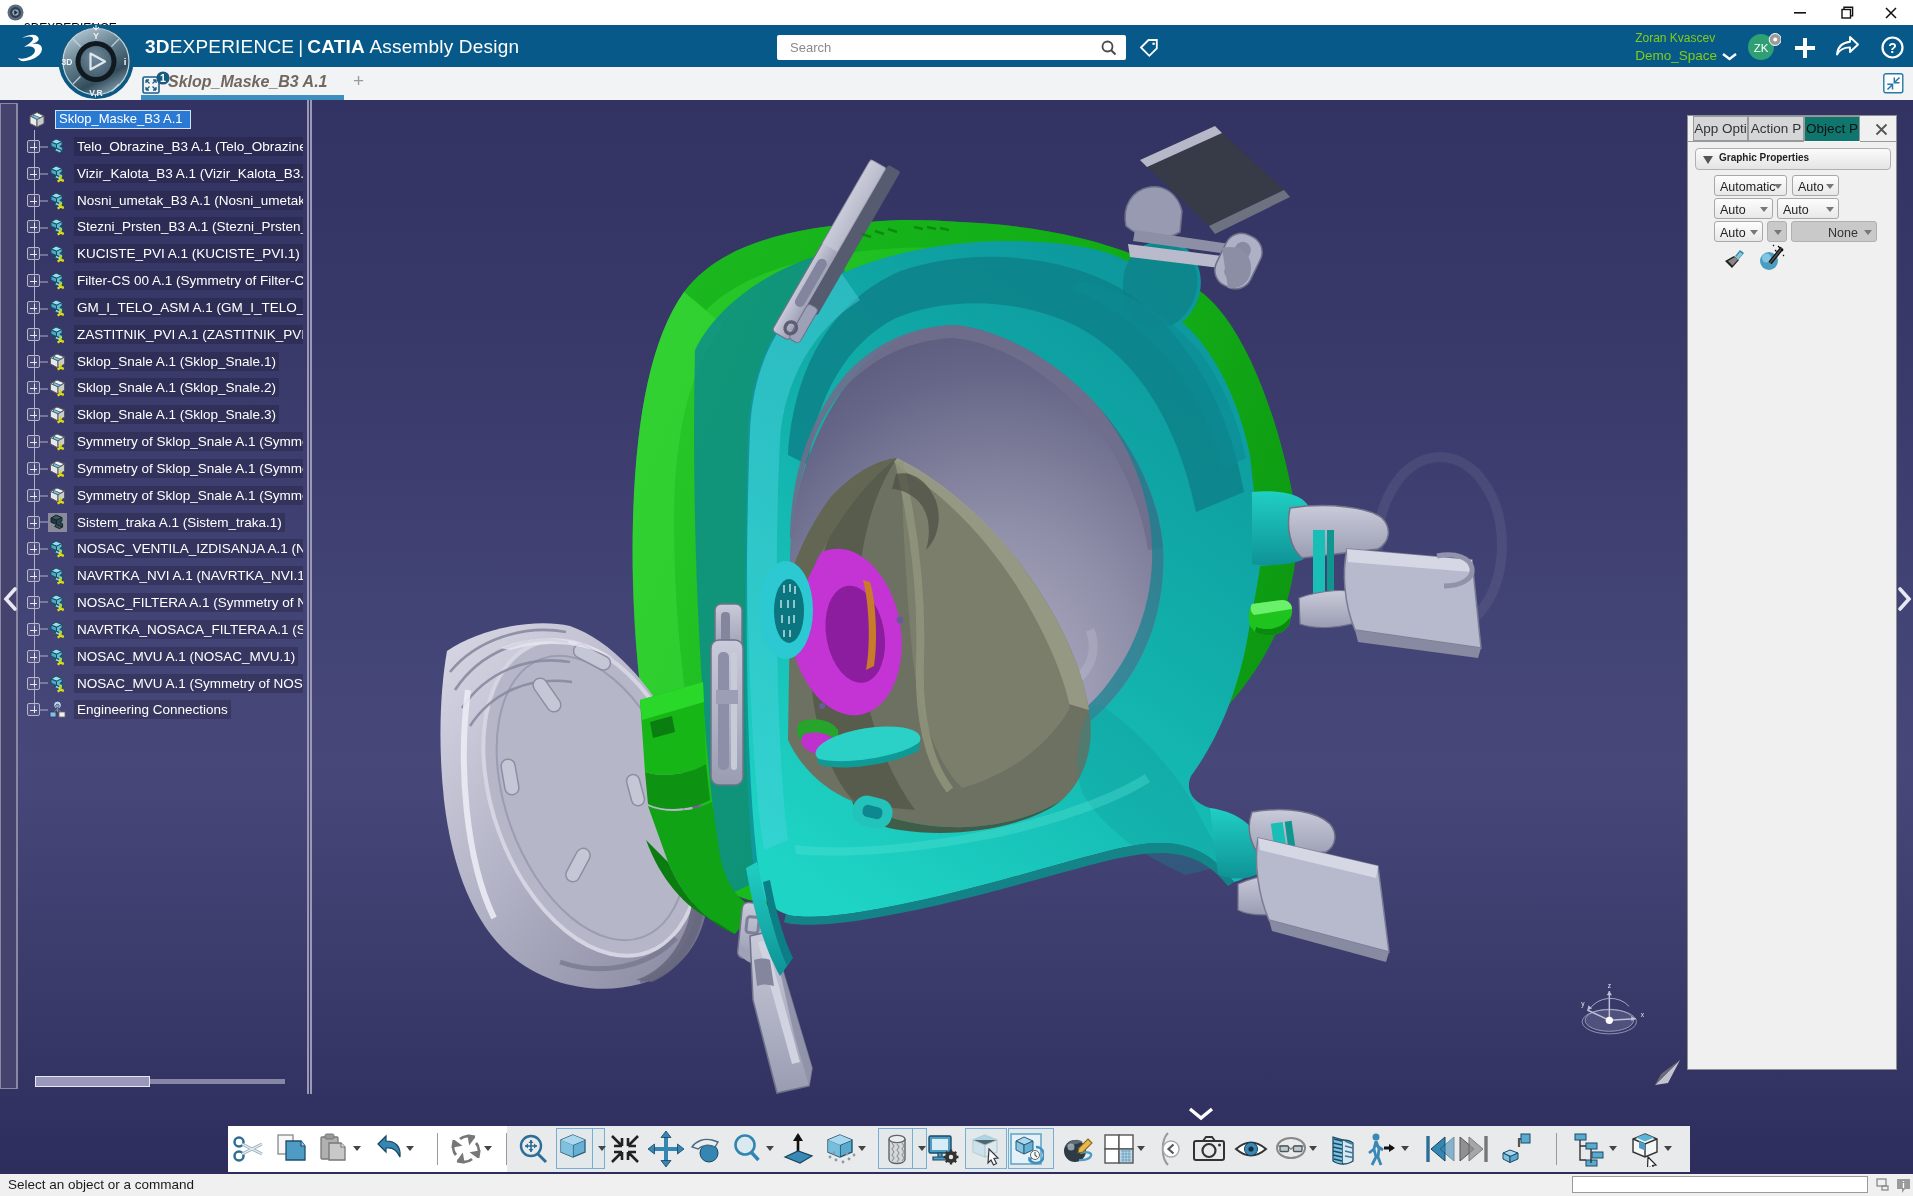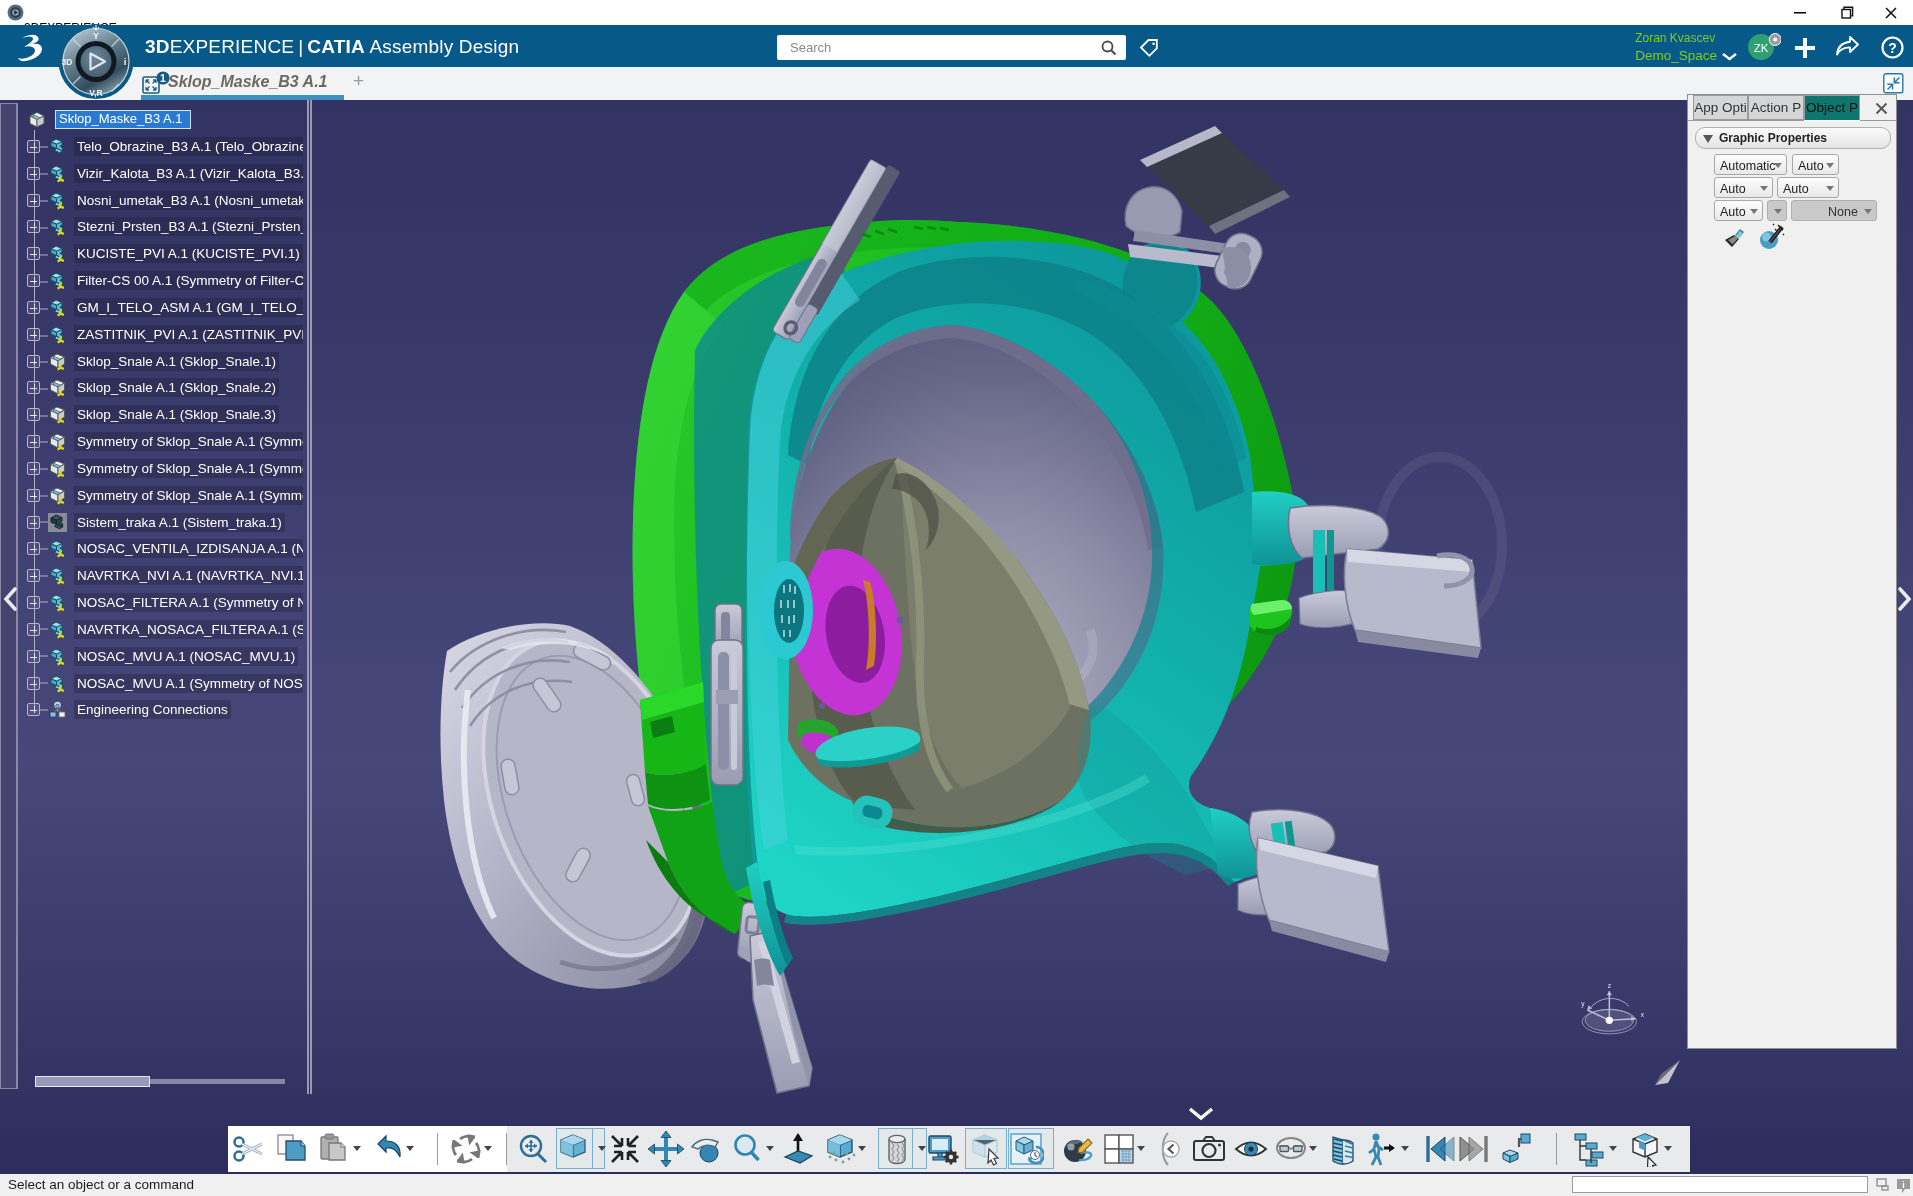--- a/index.html
+++ b/index.html
@@ -43,23 +43,23 @@
 .texp:before { content:""; position:absolute; left:2px; top:5.5px; width:7px; height:1.5px; background:#e8e6f4; }
 .texp:after { content:""; position:absolute; left:5.5px; top:2px; width:1.5px; height:7px; background:#e8e6f4; }
 .ticon { position:absolute; left:48px; top:0px; width:19px; height:19px; }
 
 
 #statusbar { position:absolute; left:0; top:1174px; width:1913px; height:22px; background:#f0f0f0; }
 #statusbar .msg { position:absolute; left:8px; top:3px; font-size:13.5px; color:#1b1b1b; }
 #statusinput { position:absolute; left:1572px; top:2px; width:296px; height:17px; background:#fff; border:1px solid #9a9a9a; }
 
 
-#rpanel { position:absolute; left:1687px; top:94px; width:210px; height:955px; background:#f0f0f0; border:1px solid #8f8f8f; }
+#rpanel { position:absolute; left:1687px; top:115px; width:210px; height:955px; background:#f0f0f0; border:1px solid #8f8f8f; }
 .rtab { position:absolute; top:0; height:25px; background:#d4d6d8; border:1px solid #9a9a9a; font-size:13.5px; color:#333; text-align:center; line-height:24px; }
-#gpheader { position:absolute; left:7px; top:32px; width:196px; height:22px; background:linear-gradient(#fbfbfb,#e4e4e4); border:1px solid #b0b0b0; border-radius:10px; font-size:12px; font-weight:bold; color:#222; }
+#gpheader { position:absolute; left:7px; top:32px; width:196px; height:22px; background:linear-gradient(#fbfbfb,#e4e4e4); border:1px solid #b0b0b0; border-radius:4px; font-size:10px; font-weight:bold; color:#222; }
 .combo { position:absolute; height:21px; background:linear-gradient(#fdfdfd,#e8e8e8); border:1px solid #a8a8a8; border-radius:3px; font-size:13px; color:#222; }
 .combo .lbl { position:absolute; left:5px; top:3.5px; font-size:12.5px; }
 .combo .arr { position:absolute; right:4px; top:8px; width:0; height:0; border-left:4px solid transparent; border-right:4px solid transparent; border-top:5px solid #777; }
 .combo.dis { background:#c9c9c9; border-color:#b0b0b0; }
 
 
 #ribtabs { position:absolute; left:707px; top:1101px; width:478px; height:25px; background:#fff; font-size:13.5px; color:#26272c; }
 .rtabitem { position:absolute; top:0; height:25px; line-height:25px; text-align:center; }
 .rtabitem.active { background:#a9d4ec; }
 

